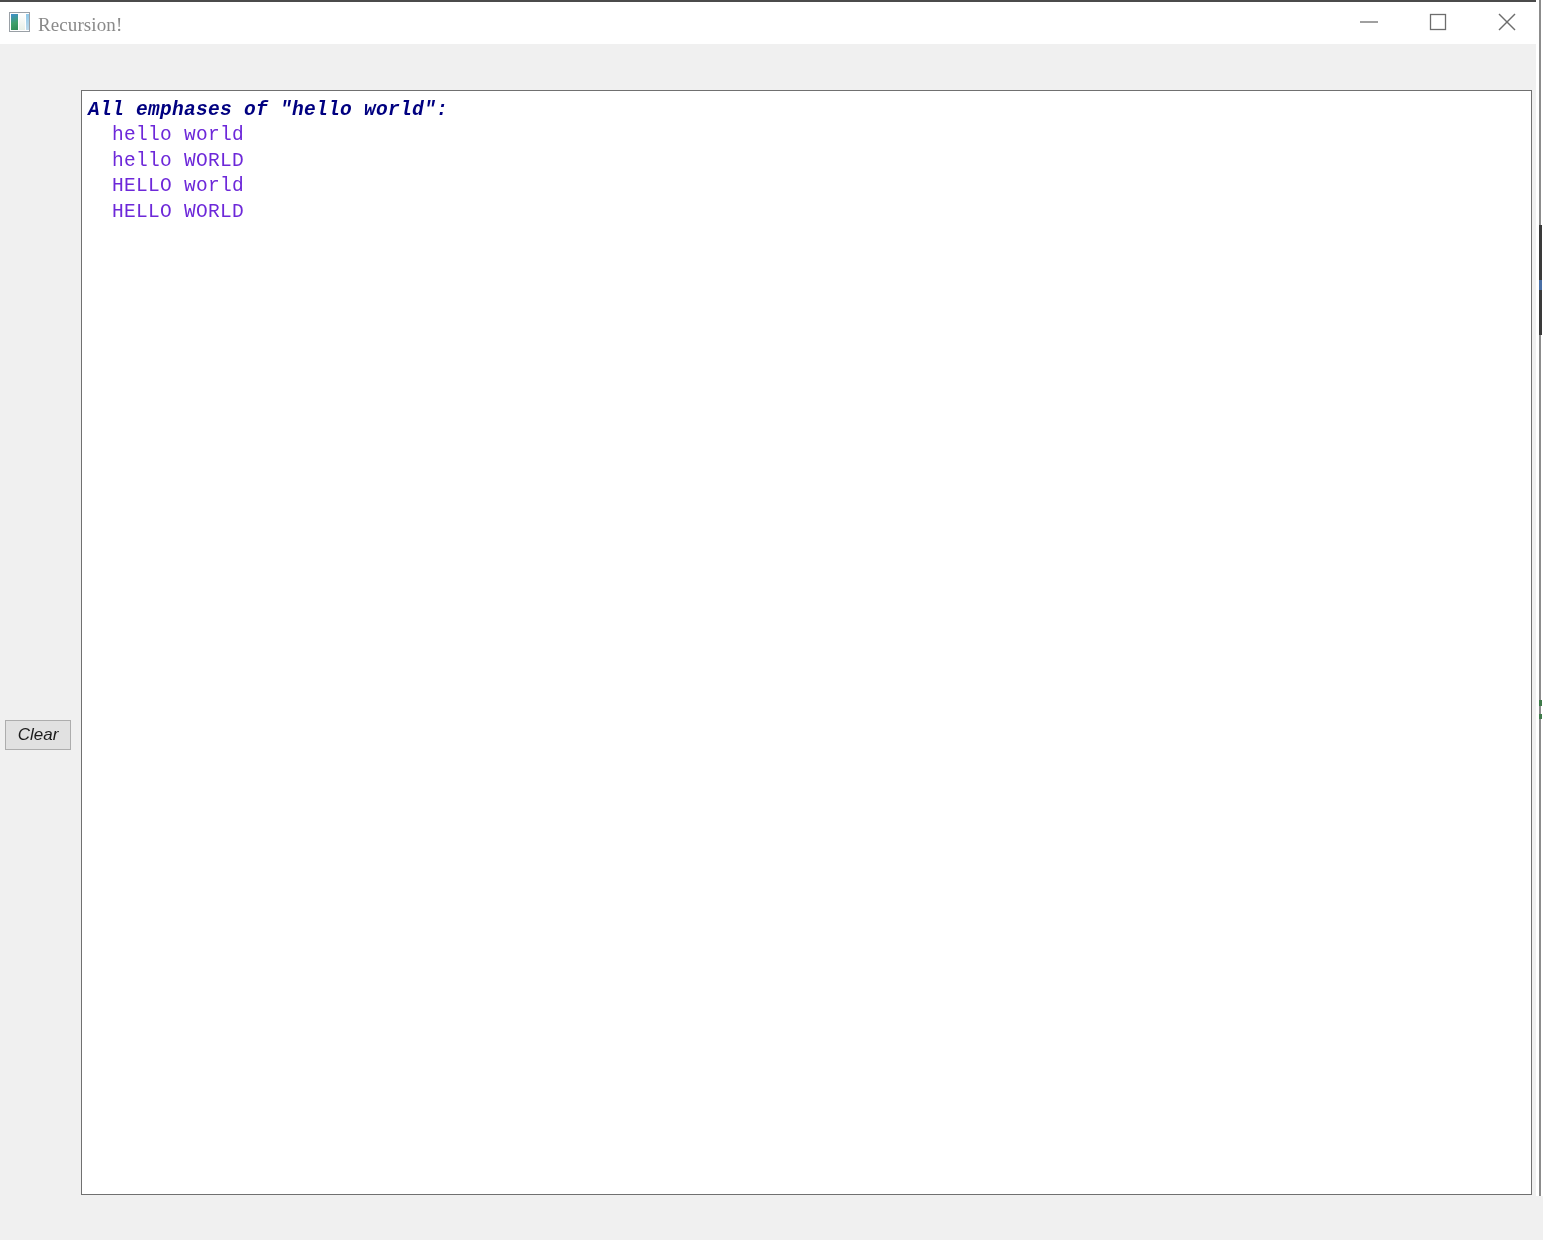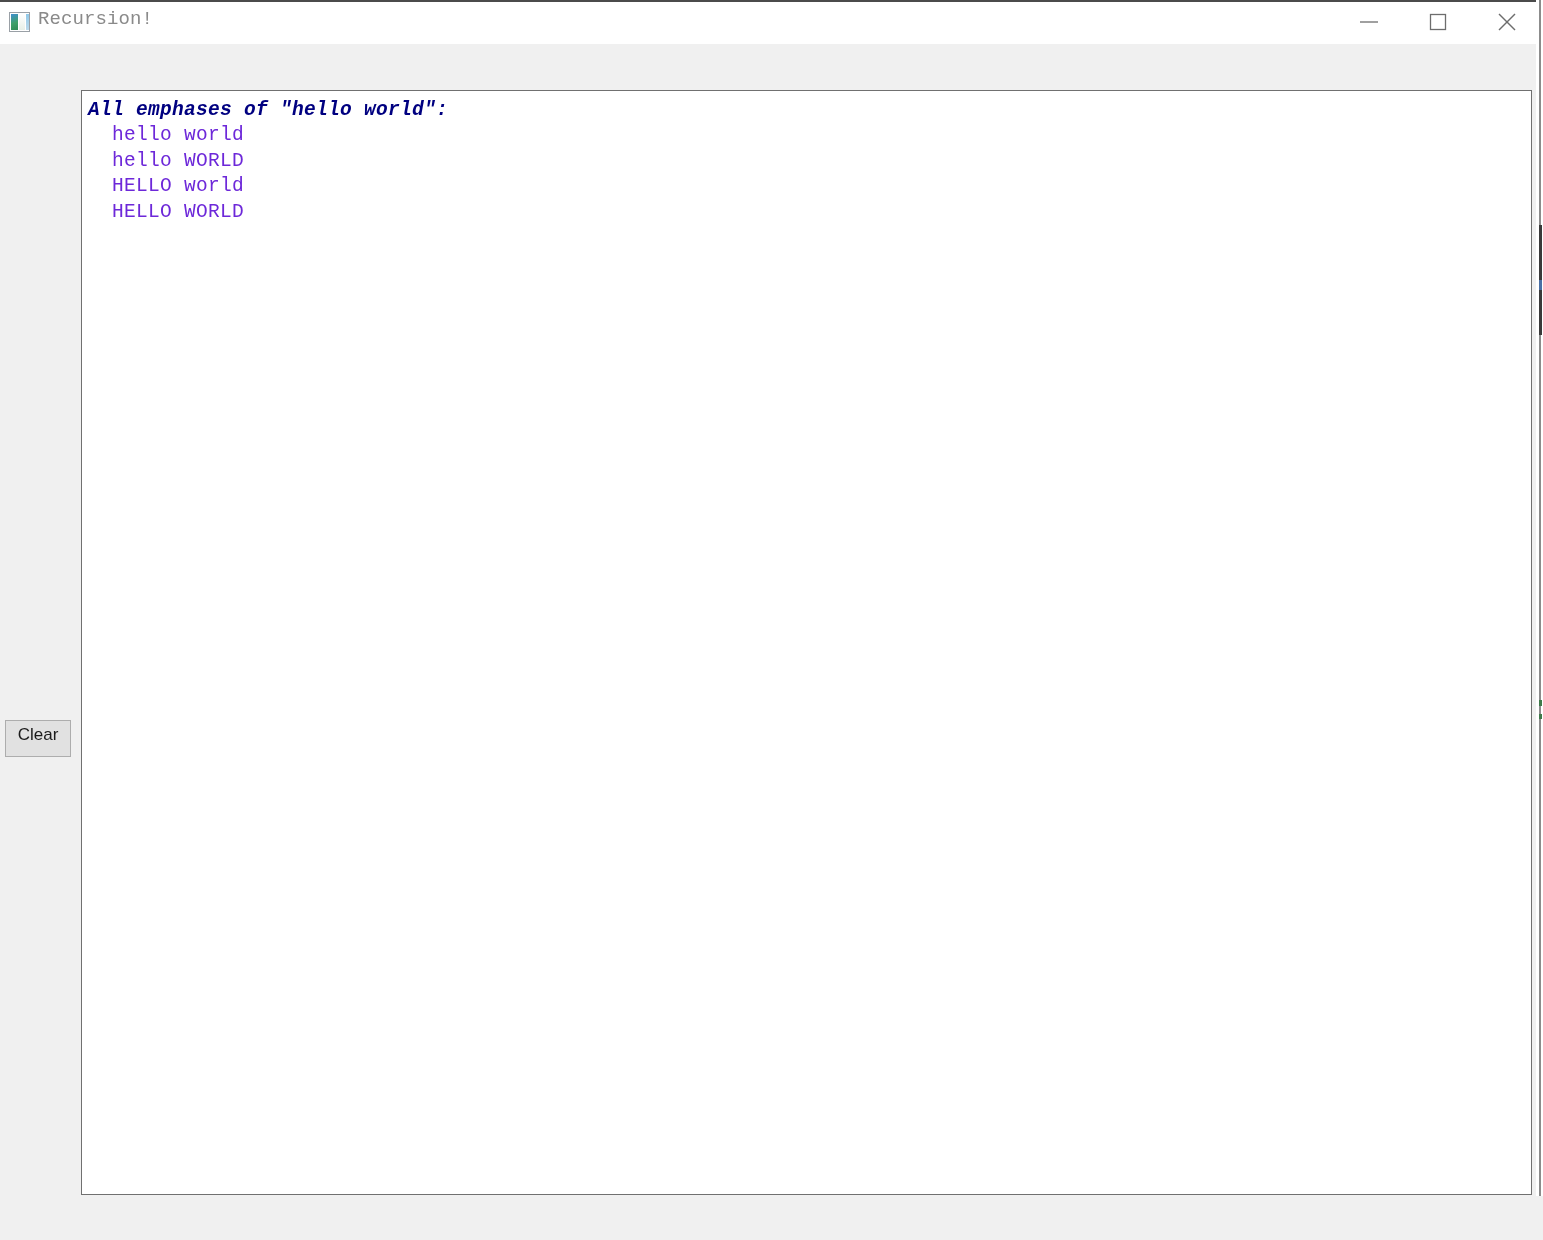--- a/index.html
+++ b/index.html
@@ -69,24 +69,24 @@
   #app-icon .ic-c {
     position: absolute;
     left: 16px; top: 1px;
     width: 3px; height: 16px;
     background: linear-gradient(180deg, #8fc8e8 0%, #bcd9ea 100%);
   }
 
   #window-title {
     position: absolute;
     left: 38px;
-    top: 8px;
+    top: 14px;
     font-size: 19px;
     color: #8a8a8a;
-    font-family: Liberation Mono, monospace;
+    font-family: Liberation Serif, serif;
     letter-spacing: 0.1px;
     white-space: nowrap;
   }
 
   .win-btn {
     position: absolute;
     top: 0;
     width: 69px;
     height: 43px;
     background: transparent;
@@ -136,30 +136,31 @@
     top: 89px;
     width: 81px;
     height: 1107px;
     background: #f0f0f0;
   }
   #clear-button {
     position: absolute;
     left: 5px;
     top: 631px;
     width: 66px;
-    height: 37px;
+    height: 30px;
     background: #e1e1e1;
     border: 1px solid #adadad;
     color: #1b1b1b;
     font-family: "Liberation Sans", sans-serif;
     font-size: 17px;
     line-height: 28px;
     box-sizing: border-box;
     text-align: center;
     cursor: default;
+    font-style: italic;
   }
 
   
   #console-area {
     position: absolute;
     left: 81px;
     top: 90px;
     width: 1451px;
     height: 1105px;
     background: #ffffff;

